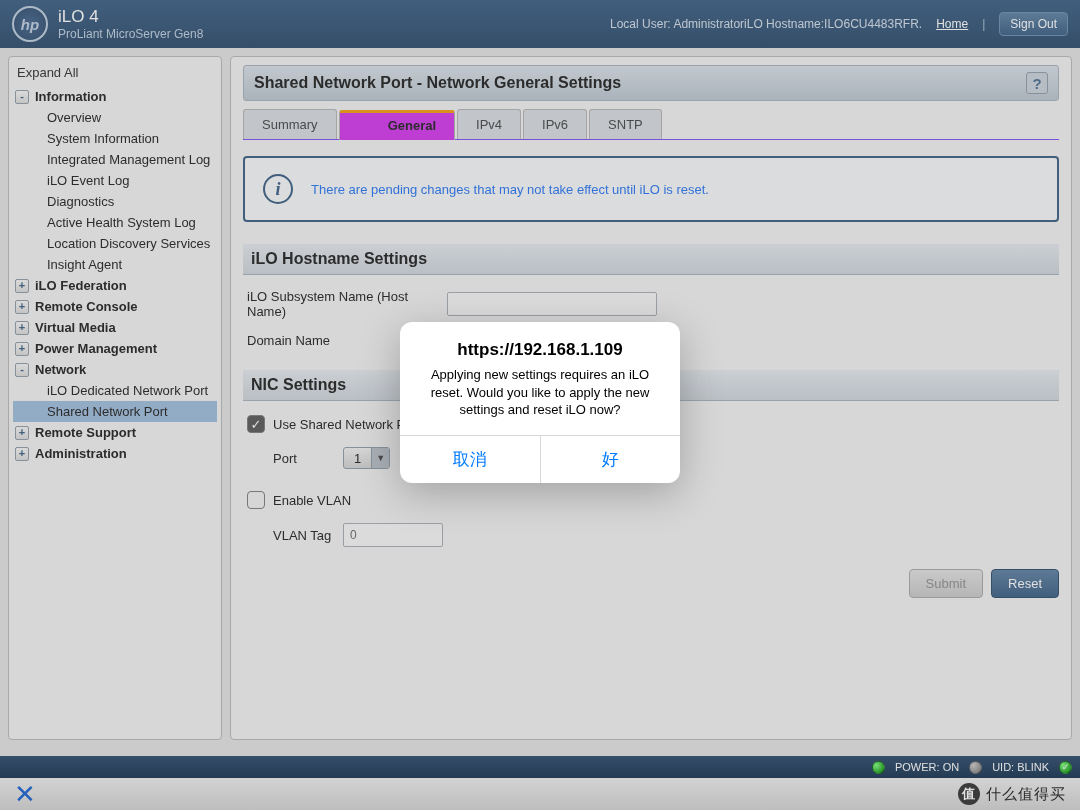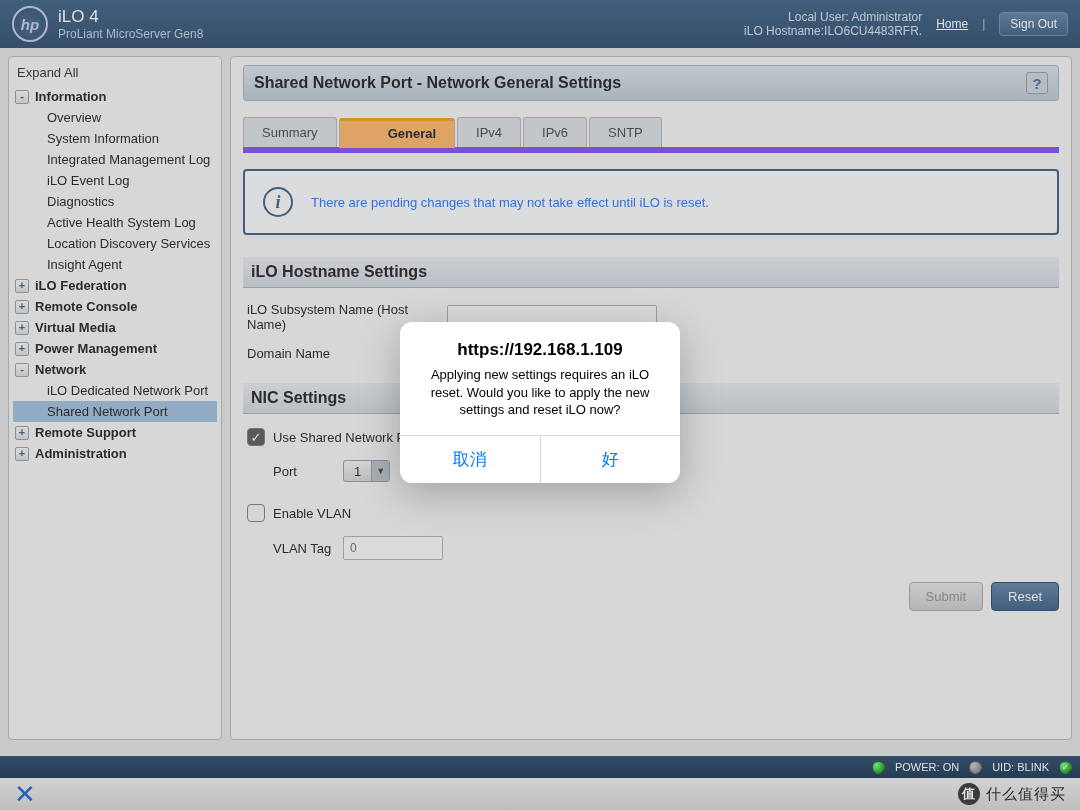--- a/index.html
+++ b/index.html
@@ -7,44 +7,44 @@
 
 .overlay-dim { position: absolute; inset: 0; background: rgba(0,0,0,0.12); z-index: 50; pointer-events: none; }
 
 
 .header { height: 48px; background: linear-gradient(to bottom, #4a6c8f 0%, #3d5a78 100%); display: flex; align-items: center; padding: 0 12px; color: #fff; }
 .hp-logo { width: 36px; height: 36px; border: 2px solid #c5d4e3; border-radius: 50%; display: flex; align-items: center; justify-content: center; font-style: italic; font-weight: bold; font-size: 15px; color: #c5d4e3; margin-right: 10px; background: radial-gradient(circle, #547299, #3d5a78); }
 .header-titles { display: flex; flex-direction: column; }
 .header-title { font-size: 17px; font-weight: normal; }
 .header-subtitle { font-size: 12px; color: #c5d4e3; }
 .header-right { margin-left: auto; text-align: right; font-size: 12px; display: flex; align-items: center; gap: 14px; }
-.header-user { display: flex; flex-direction: column; color: #d8e2ec; }
+.header-user { display: flex; color: #d8e2ec; text-align: center; }
 .home-link { color: #fff; text-decoration: underline; }
 .pipe { color: #b0c2d4; }
 .signout-btn { background: linear-gradient(to bottom, #6b8bab, #4a6c8f); border: 1px solid #7a99b8; color: #fff; padding: 4px 10px; border-radius: 4px; font-size: 12px; cursor: pointer; }
 
 
 .main-wrap { display: flex; height: 700px; padding: 8px; gap: 8px; }
 .sidebar { width: 214px; background: #f5f5f5; border: 1px solid #c0c0c0; border-radius: 4px; padding: 6px 4px; overflow-y: auto; font-size: 13px; }
 .expand-all { color: #404040; cursor: pointer; padding: 2px 4px 6px 4px; }
 .nav-item { display: flex; align-items: center; padding: 3px 2px; color: #333; cursor: pointer; }
 .nav-toggle { width: 14px; height: 14px; background: linear-gradient(to bottom, #f8f8f8, #e0e0e0); border: 1px solid #9aa5b0; border-radius: 2px; display: flex; align-items: center; justify-content: center; font-size: 11px; font-weight: bold; color: #4a6c8f; margin-right: 6px; line-height: 1; }
 .nav-label { font-weight: bold; }
 .nav-sub { padding: 3px 2px 3px 34px; color: #333; cursor: pointer; }
 .nav-sub.active { background: #a8c4e2; }
 
 
 .content { flex: 1; background: #f5f5f5; border: 1px solid #c0c0c0; border-radius: 4px; padding: 8px 12px 12px 12px; overflow-y: auto; position: relative; }
 .page-title-bar { background: linear-gradient(to bottom, #dde4ea, #c2ccd6); border: 1px solid #b0bac4; border-radius: 3px; padding: 6px 10px; display: flex; align-items: center; }
 .page-title { font-size: 16px; font-weight: bold; color: #333; }
 .help-icon { margin-left: auto; width: 22px; height: 22px; background: #d0d8e0; border: 1px solid #9aa5b0; border-radius: 3px; display: flex; align-items: center; justify-content: center; color: #5a7a9a; font-weight: bold; font-size: 15px; }
 
-.tabs { display: flex; margin-top: 16px; border-bottom: 6px solid #8b5cf6; }
+.tabs { display: flex; margin-top: 8px; border-bottom: 1px solid #8b5cf6; }
 .tab { padding: 7px 18px; background: #dde2e7; border: 1px solid #bbb; border-bottom: none; border-radius: 3px 3px 0 0; margin-right: 2px; font-size: 13px; color: #555; cursor: pointer; }
-.tab.active { background: #fdba74; border-top: 3px solid #f5a623; padding-top: 5px; color: #333; font-weight: bold; position: relative; top: 1px; padding-left: 48px; }
+.tab.active { background: #d946ef; border-top: 3px solid #f5a623; padding-top: 5px; color: #333; font-weight: bold; position: relative; top: 1px; padding-left: 48px; }
 
 .alertbox { margin-top: 16px; border: 2px solid #4a6c8f; border-radius: 4px; padding: 16px 18px; display: flex; align-items: center; gap: 18px; background: #f9fbfc; }
 .info-icon { width: 30px; height: 30px; border: 2px solid #4a6c8f; border-radius: 50%; display: flex; align-items: center; justify-content: center; color: #4a6c8f; font-weight: bold; font-style: italic; font-family: Georgia, serif; font-size: 18px; }
 .alert-text { font-size: 13px; color: #3b82f6; }
 
 .section-head { background: linear-gradient(to bottom, #e8ecf0, #d4dae0); border-bottom: 1px solid #b0bac4; padding: 6px 8px; margin-top: 22px; font-size: 16px; font-weight: bold; color: #333; }
 .form-row { display: flex; align-items: center; margin-top: 14px; padding-left: 4px; font-size: 13px; color: #333; }
 .form-label { width: 200px; }
 .form-label.narrow { width: 70px; margin-left: 26px; }
 input.text-in { width: 210px; height: 24px; border: 1px solid #b0b6bc; border-radius: 2px; padding: 0 6px; font-size: 12px; color: #999; background: #fafafa; }

